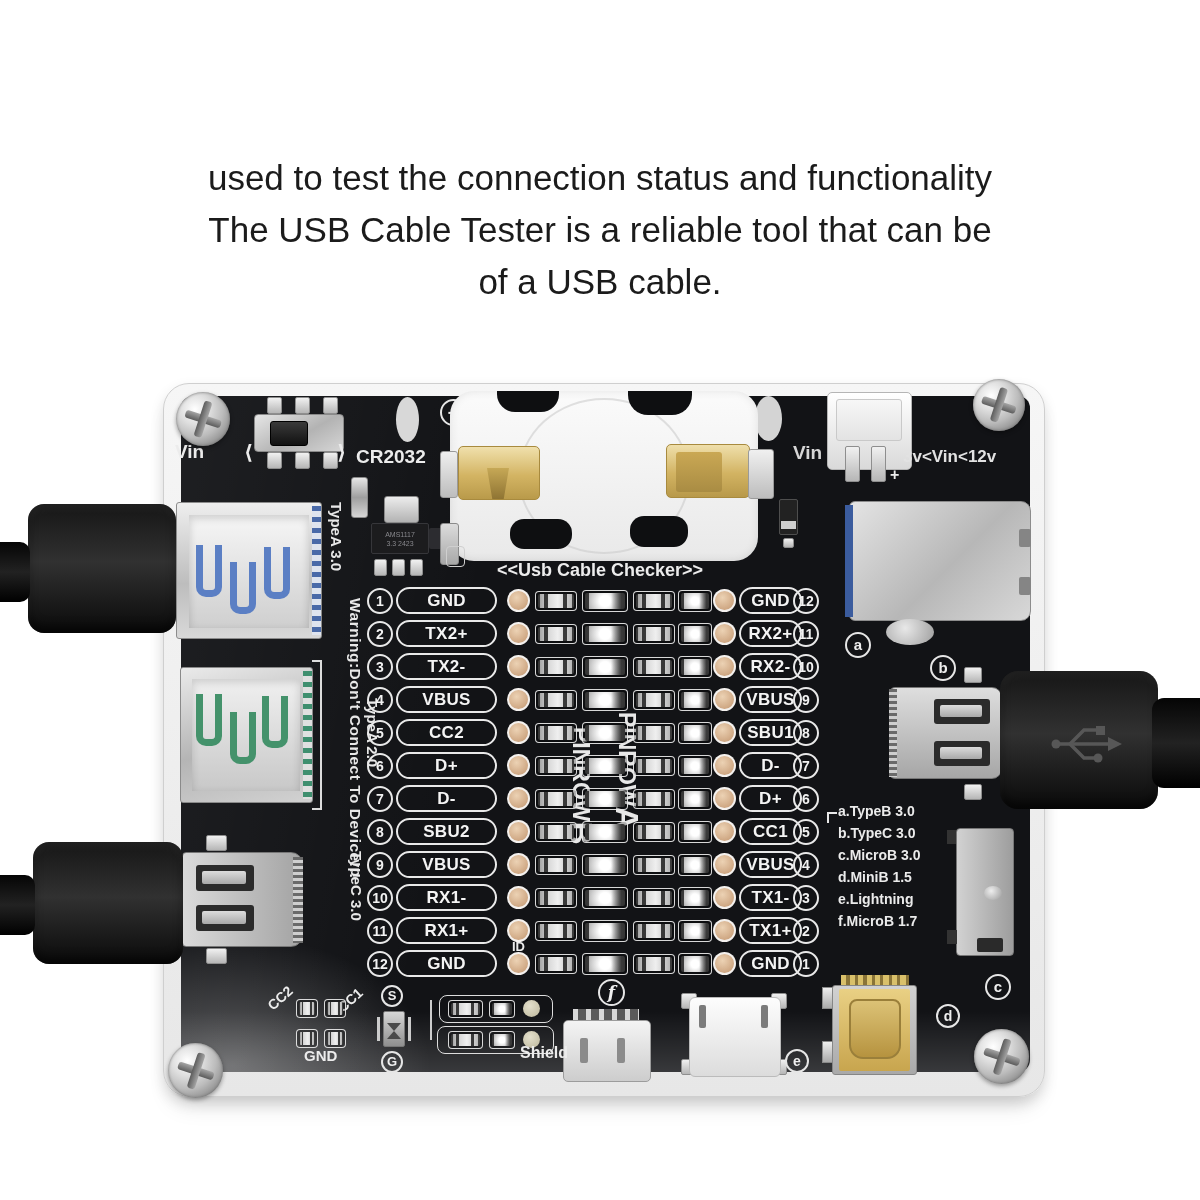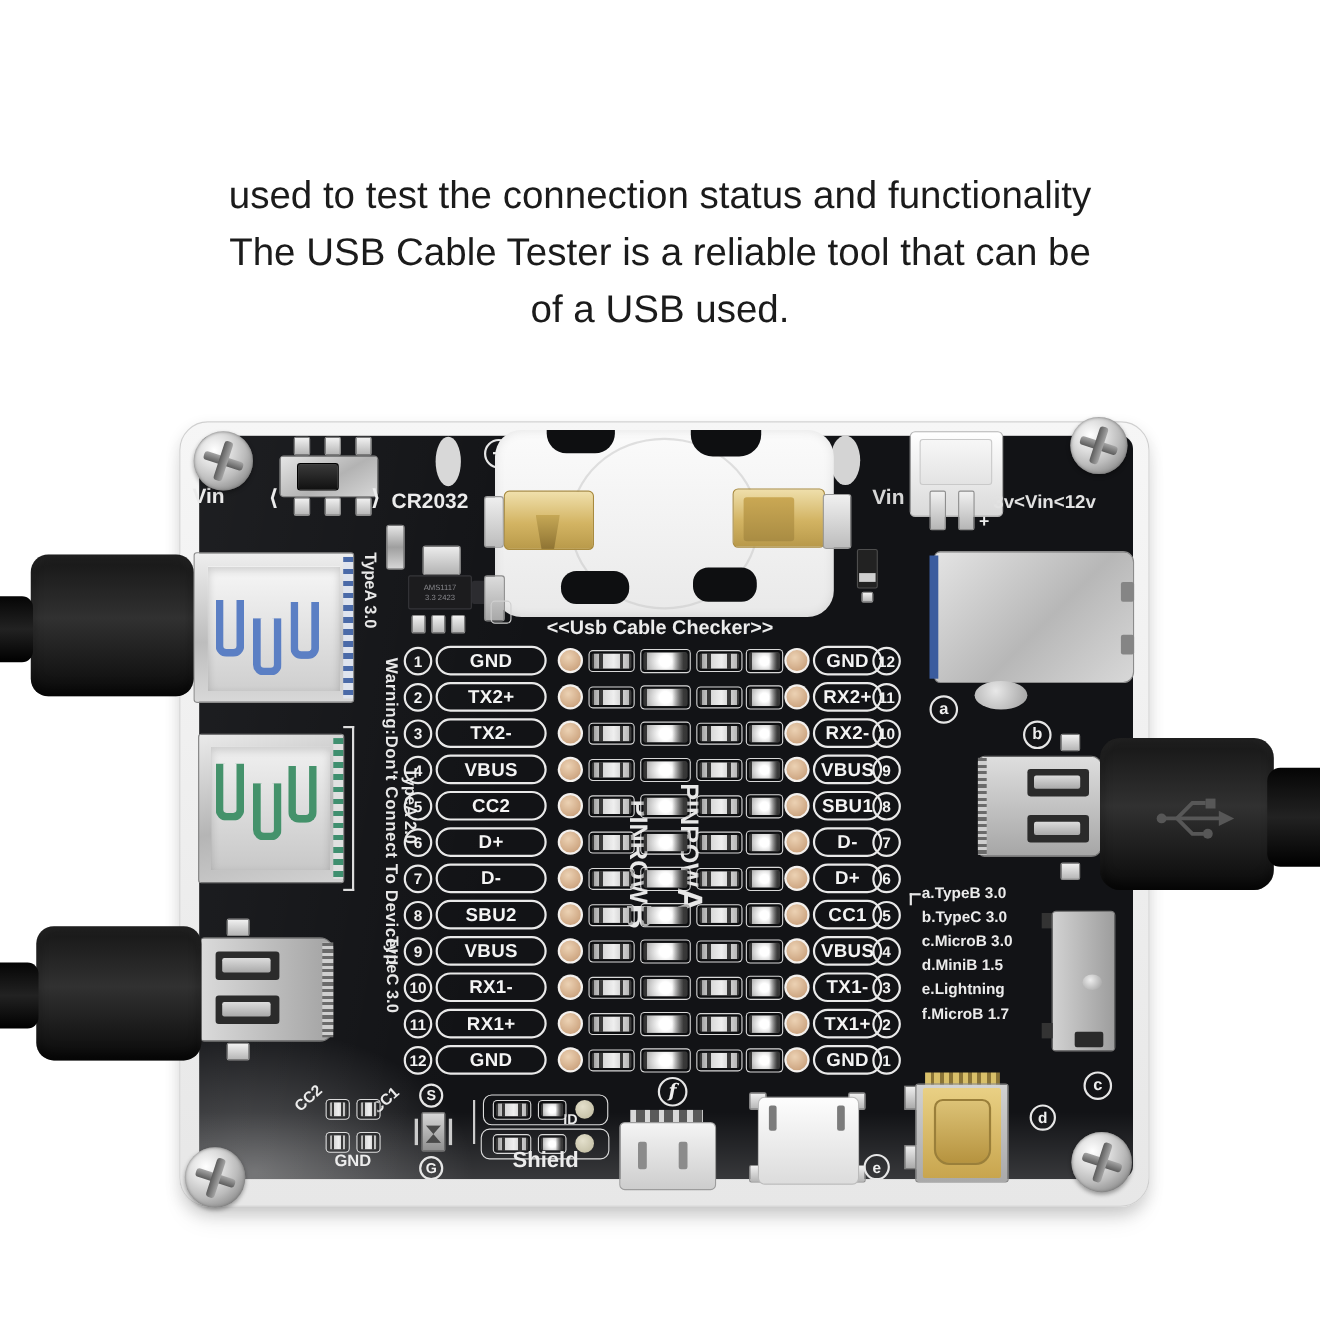--- a/index.html
+++ b/index.html
@@ -92,21 +92,21 @@
   .lg-close{border-right:2px solid #e8e8e8;border-bottom:2px solid #e8e8e8;}
 </style>
 </head>
 <body>
 
 <div id="page">
 
   <div class="abs desc">
     <div>used to test the connection status and functionality</div>
     <div>The USB Cable Tester is a reliable tool that can be</div>
-    <div>of a USB used.</div>
+    <div>of a USB cable.</div>
   </div>
 
   <div class="abs acrylic"></div>
   <div class="abs pcb"></div>
 
   <div class="abs pad-s" style="left:267px;top:397px;width:15px;height:17px"></div>
   <div class="abs pad-s" style="left:295px;top:397px;width:15px;height:17px"></div>
   <div class="abs pad-s" style="left:323px;top:397px;width:15px;height:17px"></div>
   <div class="abs metal" style="left:254px;top:414px;width:90px;height:38px;border-radius:4px"></div>
   <div class="abs" style="left:270px;top:421px;width:38px;height:25px;background:linear-gradient(180deg,#3a3a3a,#111);border-radius:3px;border:1px solid #000"></div>
@@ -552,37 +552,37 @@
     </div>
   <div class="abs silk" style="left:304px;top:1047px;font-size:15px">GND</div>
   <div class="abs lcirc" style="left:381px;top:985px;width:22px;height:22px;font-size:13px;line-height:18px">S</div>
   <div class="abs" style="left:377px;top:1017px;width:3px;height:24px;background:#ccc"></div>
   <div class="abs" style="left:383px;top:1011px;width:22px;height:36px;background:linear-gradient(180deg,#d6d6d6,#8f8f8f);border:1px solid #777;border-radius:2px"></div>
   <div class="abs" style="left:387px;top:1023px;width:14px;height:16px;background:#4a4a4a;clip-path:polygon(0 0,100% 100%,0 100%,100% 0)"></div>
   <div class="abs" style="left:408px;top:1017px;width:3px;height:24px;background:#ccc"></div>
   <div class="abs lcirc" style="left:381px;top:1051px;width:22px;height:22px;font-size:13px;line-height:18px">G</div>
 
   <div class="abs" style="left:430px;top:1000px;width:2px;height:40px;background:#ccc"></div>
-  <div class="abs silk" style="left:512px;top:1010px;font-size:13px">ID</div>
+  <div class="abs silk" style="left:512px;top:939px;font-size:13px">ID</div>
   <div class="abs" style="left:439px;top:995px;width:114px;height:28px;border:1.5px solid #ddd;border-radius:8px"></div>
   <div class="abs smdbox" style="left:448px;top:1000px;width:35px;height:18px">
       <i class="smdbody r"></i>
     </div>
   <div class="abs smdbox" style="left:489px;top:1000px;width:26px;height:18px">
       <i class="smdbody led"></i>
     </div>
   <div class="abs" style="left:523px;top:1000px;width:17px;height:17px;border-radius:50%;background:radial-gradient(circle at 40% 35%,#e4e0cc,#bcb79c)"></div>
   <div class="abs" style="left:437px;top:1026px;width:117px;height:28px;border:1.5px solid #ddd;border-radius:8px"></div>
   <div class="abs smdbox" style="left:448px;top:1031px;width:35px;height:18px">
       <i class="smdbody r"></i>
     </div>
   <div class="abs smdbox" style="left:489px;top:1031px;width:26px;height:18px">
       <i class="smdbody led"></i>
     </div>
   <div class="abs" style="left:523px;top:1031px;width:17px;height:17px;border-radius:50%;background:radial-gradient(circle at 40% 35%,#e4e0cc,#bcb79c)"></div>
-  <div class="abs silk" style="left:466px;top:1044px;font-size:20px">Shield</div>
+  <div class="abs silk" style="left:520px;top:1044px;font-size:16px">Shield</div>
 
   <div class="abs screw" style="left:176px;top:392px;width:54px;height:54px"></div>
   <div class="abs screw" style="left:973px;top:379px;width:52px;height:52px"></div>
   <div class="abs screw" style="left:168px;top:1043px;width:55px;height:55px"></div>
   <div class="abs screw" style="left:974px;top:1029px;width:55px;height:55px"></div>
 
 </div>
 
 </body></html>

